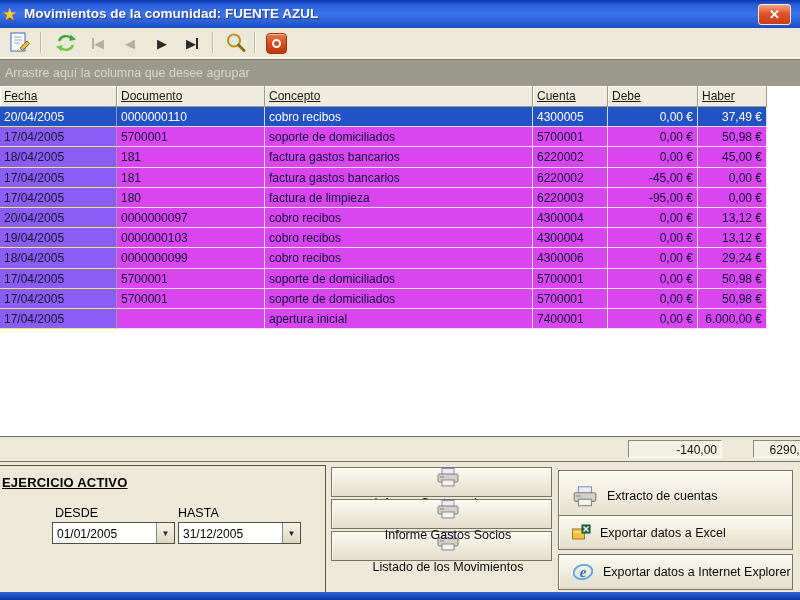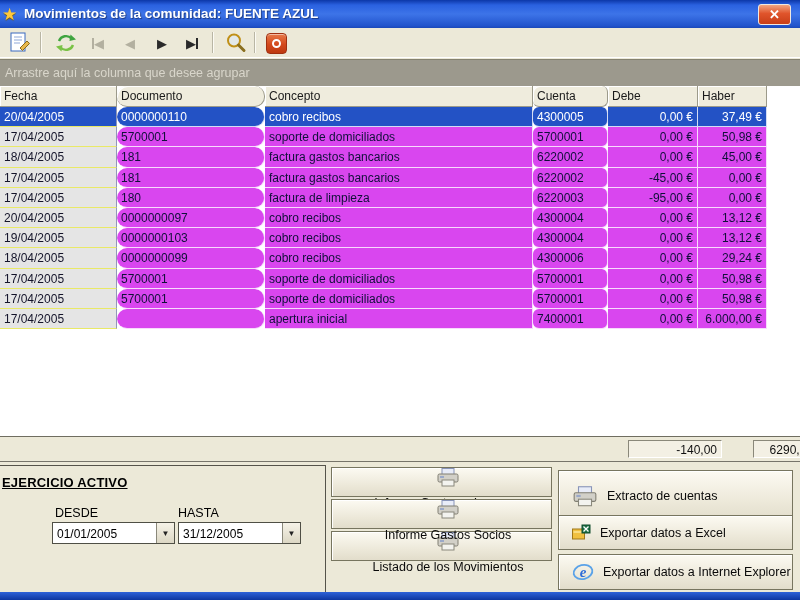--- a/index.html
+++ b/index.html
@@ -35,27 +35,27 @@
   .power-icon i { display:block; width:9px; height:9px; border:2px solid #FFF; border-radius:50%; }
 
   
   .groupbar { position:absolute; left:0; top:59px; width:800px; height:27px; background:#9C998D;
     border-top:1px solid #84816F; color:#D9D6CB; font-size:12.5px; line-height:26px; padding-left:5px; }
 
   
   .gridzone { position:absolute; left:0; top:86px; width:800px; height:350px; background:#FFFFFF; }
   .grid-header { display:flex; width:789px; height:21px; }
   .hcell { background:#EFECDD; border-right:1px solid #9C9A8A; border-bottom:1px solid #9C9A8A;
-    box-shadow:inset 1px 1px 0 #FFFFFF; font-size:12px; color:#1A1A1A; padding:3px 0 0 4px; white-space:nowrap; overflow:hidden; }
+    box-shadow:inset 1px 1px 0 #FFFFFF; font-size:12px; color:#1A1A1A; padding:3px 0 0 4px; white-space:nowrap; overflow:hidden;text-decoration:underline; }
   .grid-body { width:789px; }
   .grow { display:flex; width:789px; height:20.2px; }
   .dcell { font-size:12px; padding:3px 4px 0 4px; white-space:nowrap; overflow:hidden; }
-  .w-fecha { width:117px; } .w-doc { width:148px;border-radius:10px; } .w-con { width:268px; }
-  .w-cta { width:75px;border-radius:6px; } .w-debe { width:90px; } .w-haber { width:69px; }
-  .c-fecha { background:#e5e5e5; color:#14142A; border-right:1px solid #9098B8; border-bottom:1px solid #E9E967; }
+  .w-fecha { width:117px; } .w-doc { width:148px; } .w-con { width:268px; }
+  .w-cta { width:75px; } .w-debe { width:90px; } .w-haber { width:69px; }
+  .c-fecha { background:#8b5cf6; color:#14142A; border-right:1px solid #9098B8; border-bottom:1px solid #E9E967; }
   .c-blue { background:#d946ef; color:#10103A; border-right:1px solid rgba(255,255,255,.8); border-bottom:1px solid rgba(255,255,255,.8); }
   .t-right { text-align:right; }
   .grow.selected .c-fecha, .grow.selected .c-blue { background:#2352C5; color:#FFFFFF; }
 
   
   .totals { position:absolute; left:0; top:436px; width:800px; height:26px; background:#ECE9D8;
     border-top:1px solid #6F6D60; border-bottom:1px solid #76746A; }
   .total-box { position:absolute; top:3px; height:18px; background:#F3F0E4; font-size:12px; color:#111;
     text-align:right; padding:2px 4px 0 0; border:1px solid #FFF; border-top-color:#8A887A; border-left-color:#8A887A; }
   .total-debe { left:628px; width:94px; }

